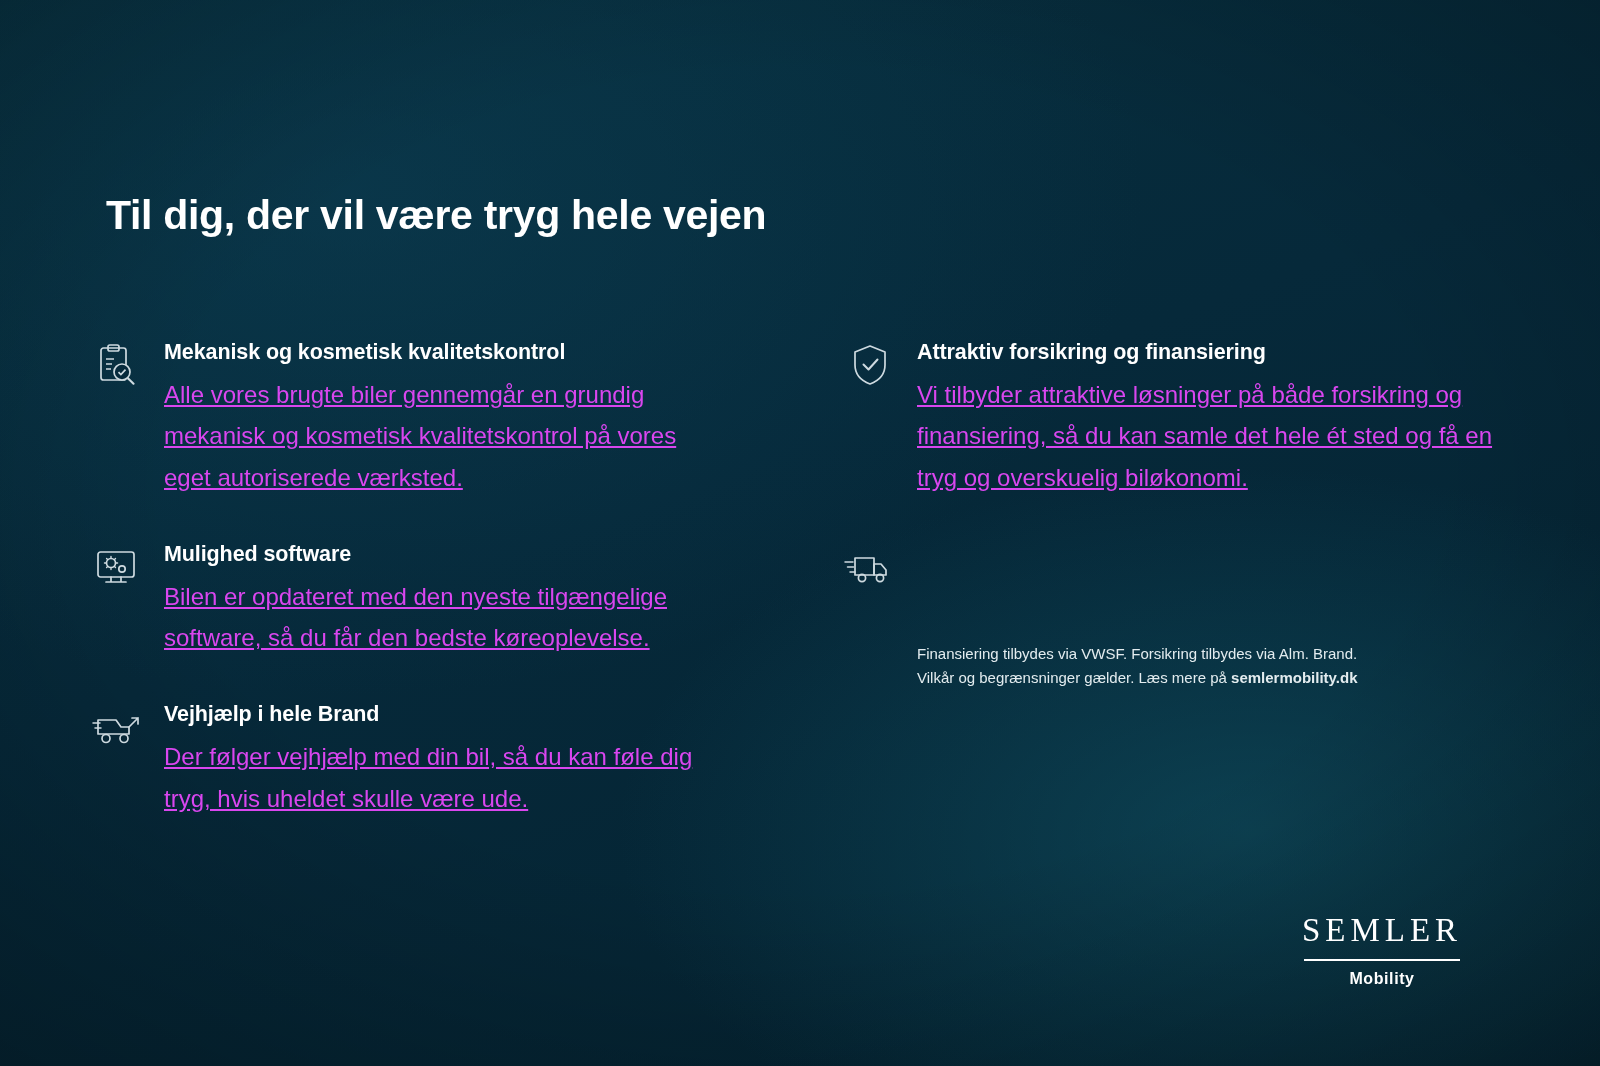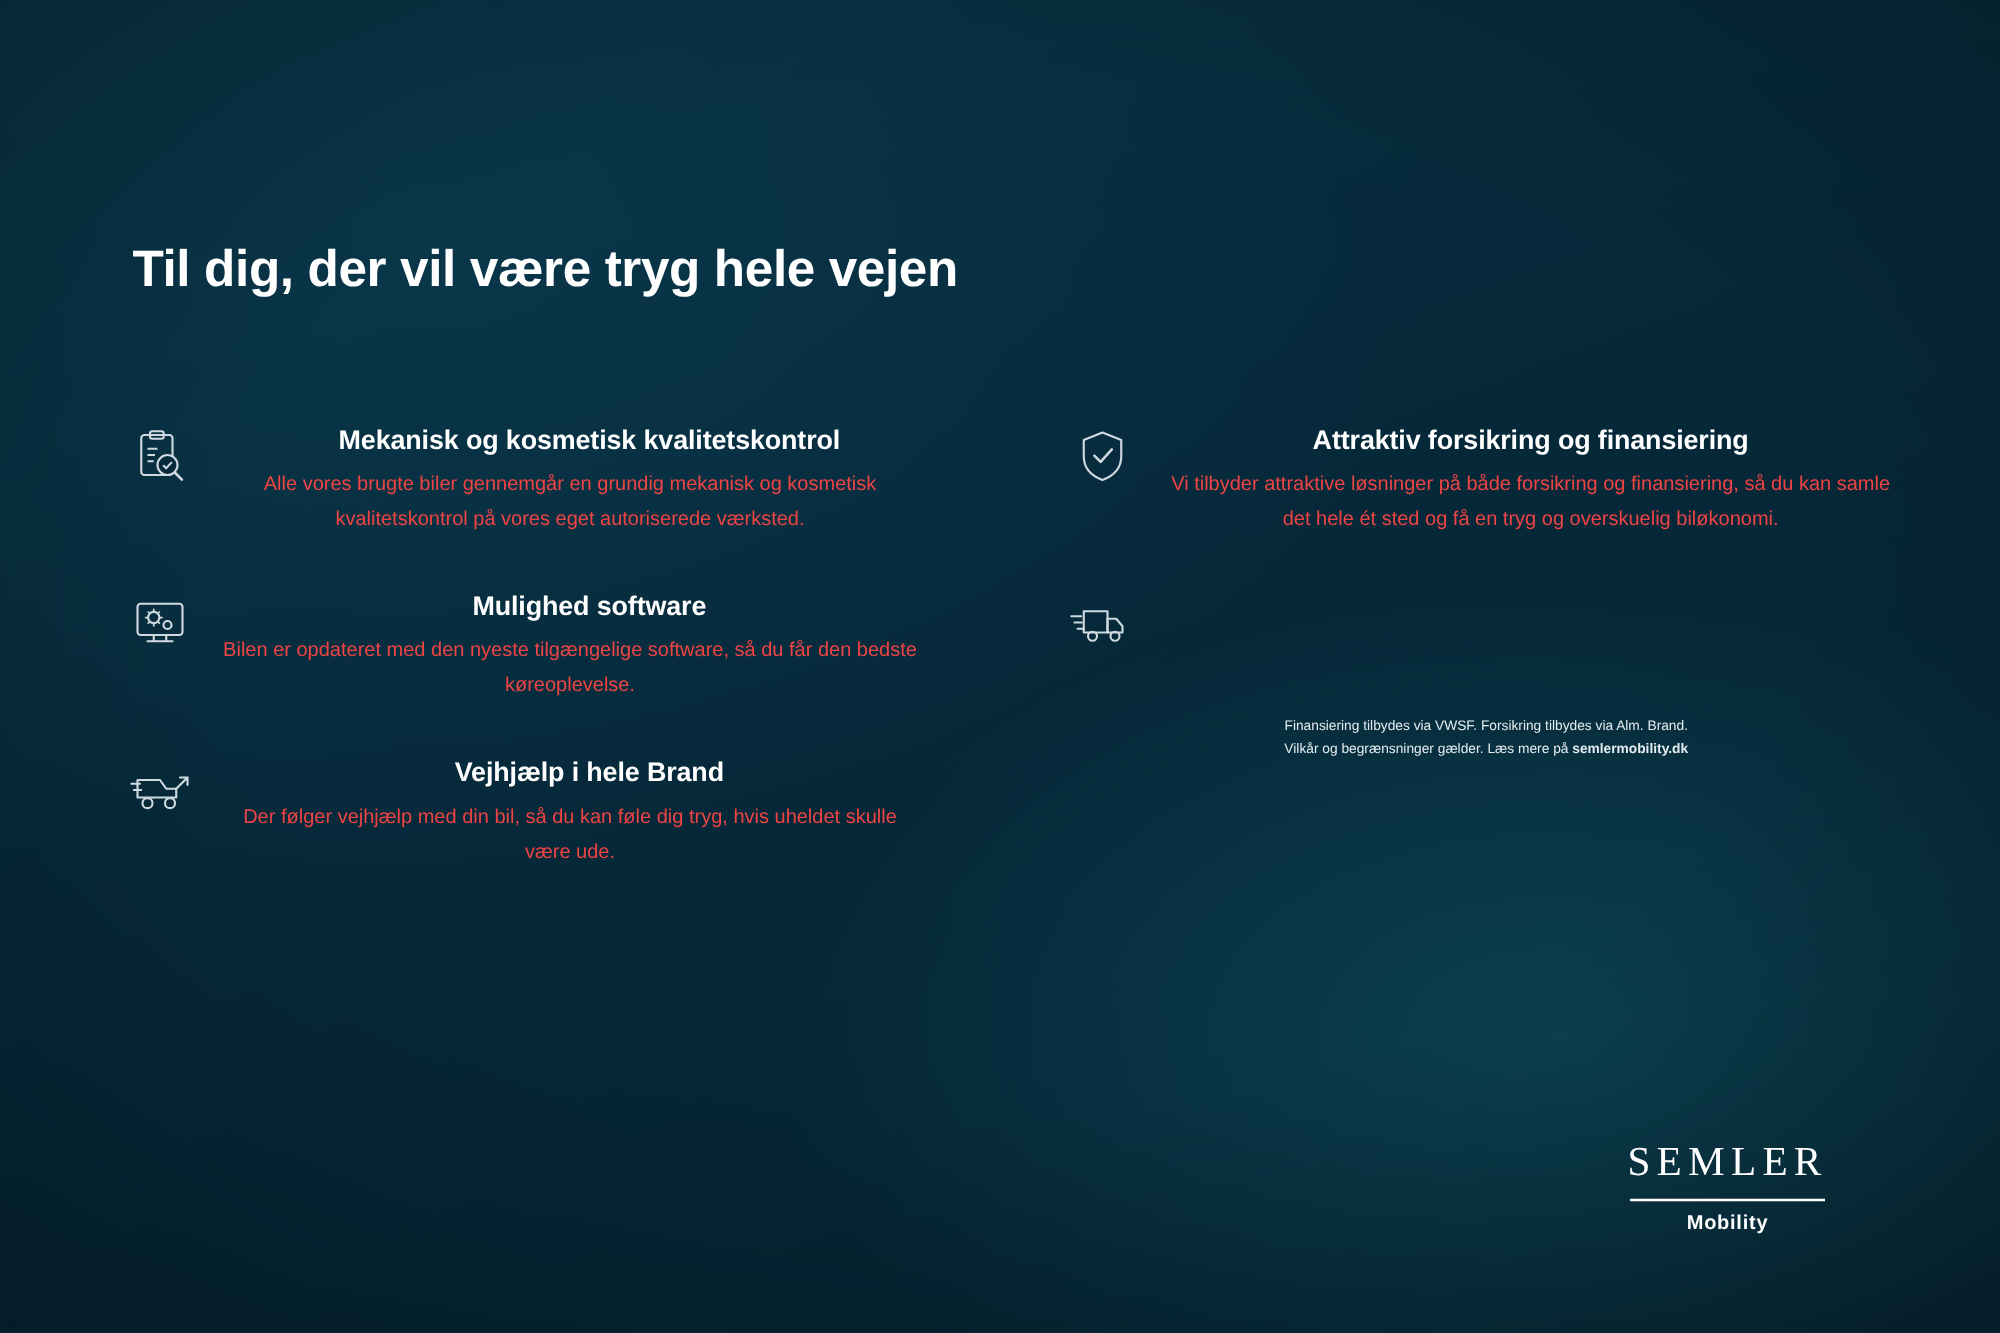--- a/index.html
+++ b/index.html
@@ -38,26 +38,25 @@
     left: 106px;
     top: 192px;
     font-size: 41px;
     font-weight: bold;
     letter-spacing: -0.3px;
     color: #ffffff;
     white-space: nowrap;
   }
   .columns {
     position: absolute;
-    left: 100px;
+    left: 88px;
     top: 340px;
     width: 1420px;
     display: flex;
     gap: 86px;
-    text-align: center;
   }
   .col {
     width: 667px;
     display: flex;
     flex-direction: column;
   }
   .feature {
     display: flex;
     align-items: flex-start;
     gap: 18px;
@@ -75,31 +74,32 @@
   }
   .feature .body { flex: 1 1 auto; }
   .feature h3 {
     font-size: 21.5px;
     font-weight: bold;
     letter-spacing: -0.1px;
     margin-bottom: 9px;
     color: #ffffff;
   }
   .feature p {
-    font-size: 16px;
+    font-size: 24px;
     line-height: 1.72;
-    color: #ef4444;
+    color: #d946ef;
     font-weight: 400;
     max-width: 560px;
+    text-decoration: underline;
   }
   .col-right .feature p { max-width: 600px; }
   .disclaimer {
     margin-top: 4px;
     margin-left: 76px;
-    font-size: 11px;
+    font-size: 15px;
     line-height: 1.62;
     color: #e3ecef;
     max-width: 520px;
   }
   .disclaimer strong { font-weight: bold; }
   .logo {
     position: absolute;
     right: 118px;
     bottom: 78px;
     text-align: center;

